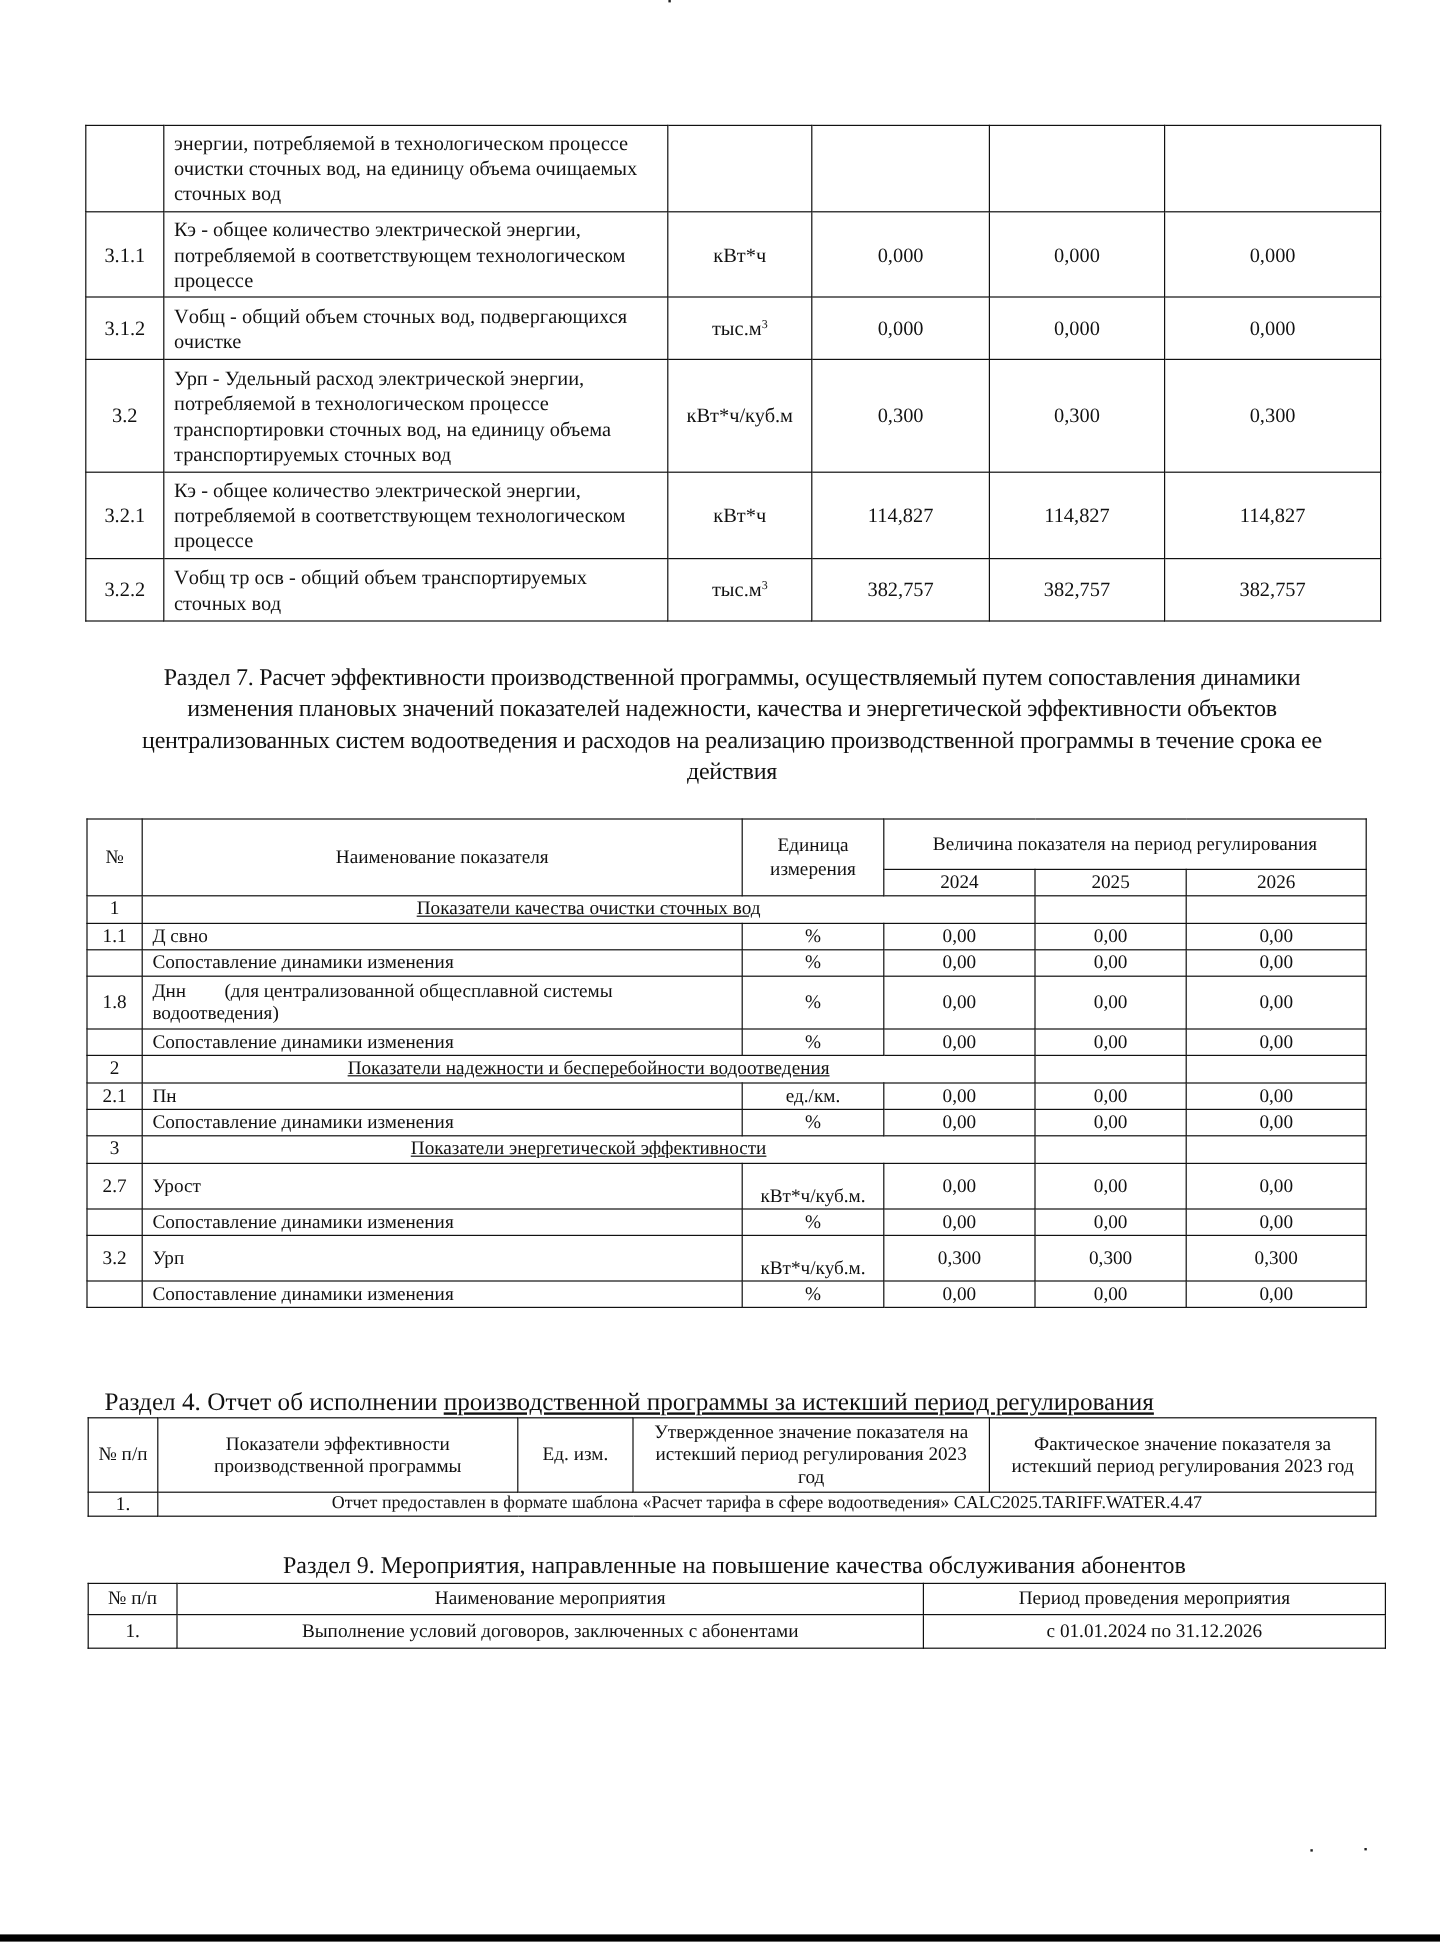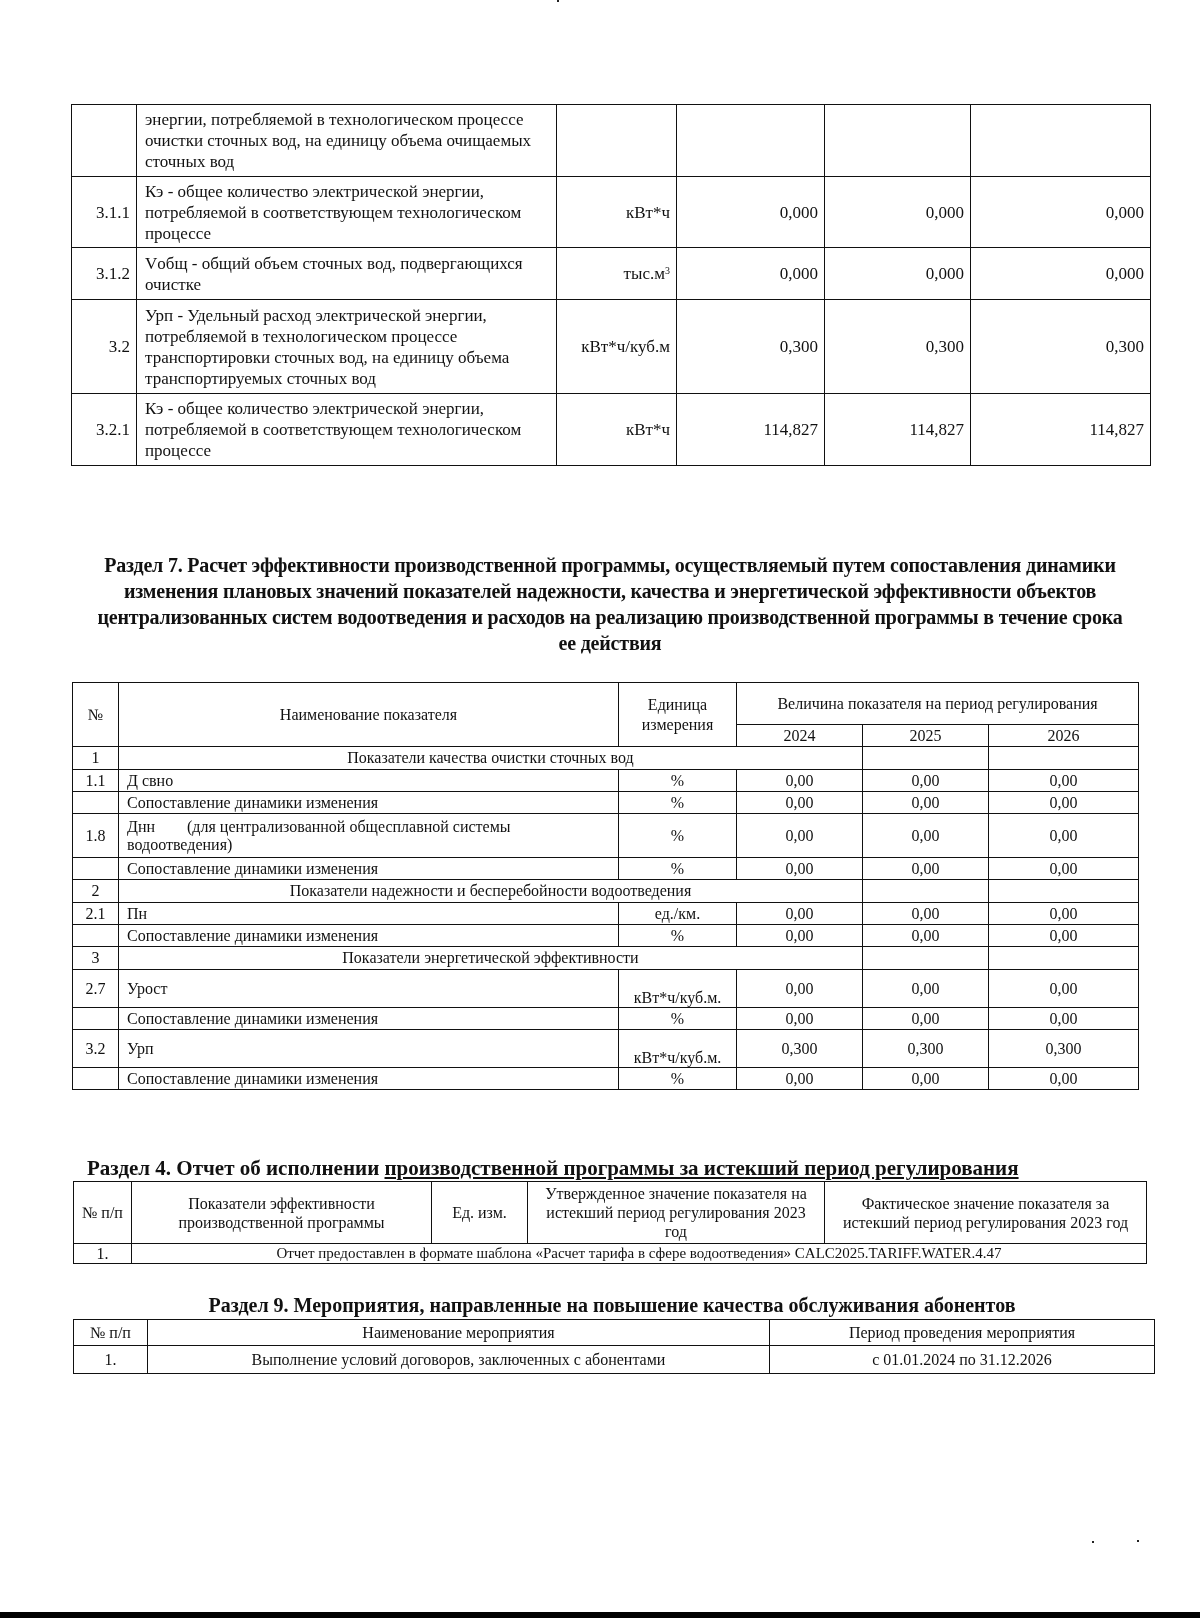--- a/index.html
+++ b/index.html
@@ -2,31 +2,31 @@
 <html><head>
 <meta charset="utf-8">
 <style>
   html, body { margin:0; padding:0; background:#fff; }
   body { width:1200px; height:1618px; position:relative; overflow:hidden;
          font-family:"Liberation Serif", "DejaVu Serif", serif; color:#111; }
   table { border-collapse:collapse; position:absolute; table-layout:fixed; }
   td, th { border:1.5px solid #111; padding:0 6px; font-weight:normal; vertical-align:middle; }
   
   #t1 { left:71px; top:104px; width:1079px; font-size:17px; line-height:21px; }
-  #t1 td { text-align:right; }
+  #t1 td { text-align:center; }
   #t1 td.desc { text-align:left; padding:3px 8px; }
   #t1 td.num { font-size:17px;font-family:Liberation Serif, serif; }
   sup { font-size:10px; vertical-align:top; position:relative; top:-3px; }
-  .title { position:absolute; text-align:center; font-weight:bold; }
+  .title { position:absolute; text-align:center; font-weight:normal; }
   #title7 { left:90px; top:552px; width:1040px; font-size:20px; line-height:26px;
             font-family:"Liberation Serif", serif; letter-spacing:-0.2px; }
   #t7 { left:72px; top:682px; width:1066px; font-size:16px; line-height:18px; }
   #t7 td { text-align:center; padding:0 4px; }
   #t7 td.name { text-align:left; padding-left:8px; }
-  #t7 td.group { text-align:center; }
+  #t7 td.group { text-align:center;text-decoration:underline; }
   #t7 .h { line-height:20px; }
   #title8 { left:72px; top:1155px; width:1080px; font-size:21px; line-height:26px; text-align:left; padding-left:15px; box-sizing:border-box; }
   #title8 .ul { text-decoration:underline; }
   #t8 { left:73px; top:1181px; width:1073px; font-size:16px; line-height:19px; }
   #t8 td { text-align:center; }
   #title9 { left:72px; top:1293px; width:1080px; font-size:20px; line-height:24px; }
   #t9 { left:73px; top:1319px; width:1081px; font-size:16px; line-height:19px; }
   #t9 td { text-align:center; }
   .scanbar { position:absolute; left:0; bottom:0; width:1200px; height:6px; background:#000; }
   .speck { position:absolute; width:2px; height:2px; background:#222; }
@@ -77,20 +77,28 @@
       <td class="num">0,300</td>
     </tr>
     <tr style="height:72px">
       <td>3.2.1</td>
       <td class="desc">Кэ - общее количество электрической энергии, потребляемой в соответствующем технологическом процессе</td>
       <td>кВт*ч</td>
       <td class="num">114,827</td>
       <td class="num">114,827</td>
       <td class="num">114,827</td>
     </tr>
+    <tr style="height:52px">
+      <td>3.2.2</td>
+      <td class="desc">Vобщ тр осв - общий объем транспортируемых сточных вод</td>
+      <td><span>тыс.м</span><sup>3</sup></td>
+      <td class="num">382,757</td>
+      <td class="num">382,757</td>
+      <td class="num">382,757</td>
+    </tr>
   </tbody>
 </table>
 
 <div id="title7" class="title">Раздел 7. Расчет эффективности производственной программы, осуществляемый путем сопоставления динамики изменения плановых значений показателей надежности, качества и энергетической эффективности объектов централизованных систем водоотведения и расходов на реализацию производственной программы в течение срока ее действия</div>
 
 <table id="t7">
   <colgroup>
     <col style="width:46px">
       <col style="width:500px">
       <col style="width:118px">

